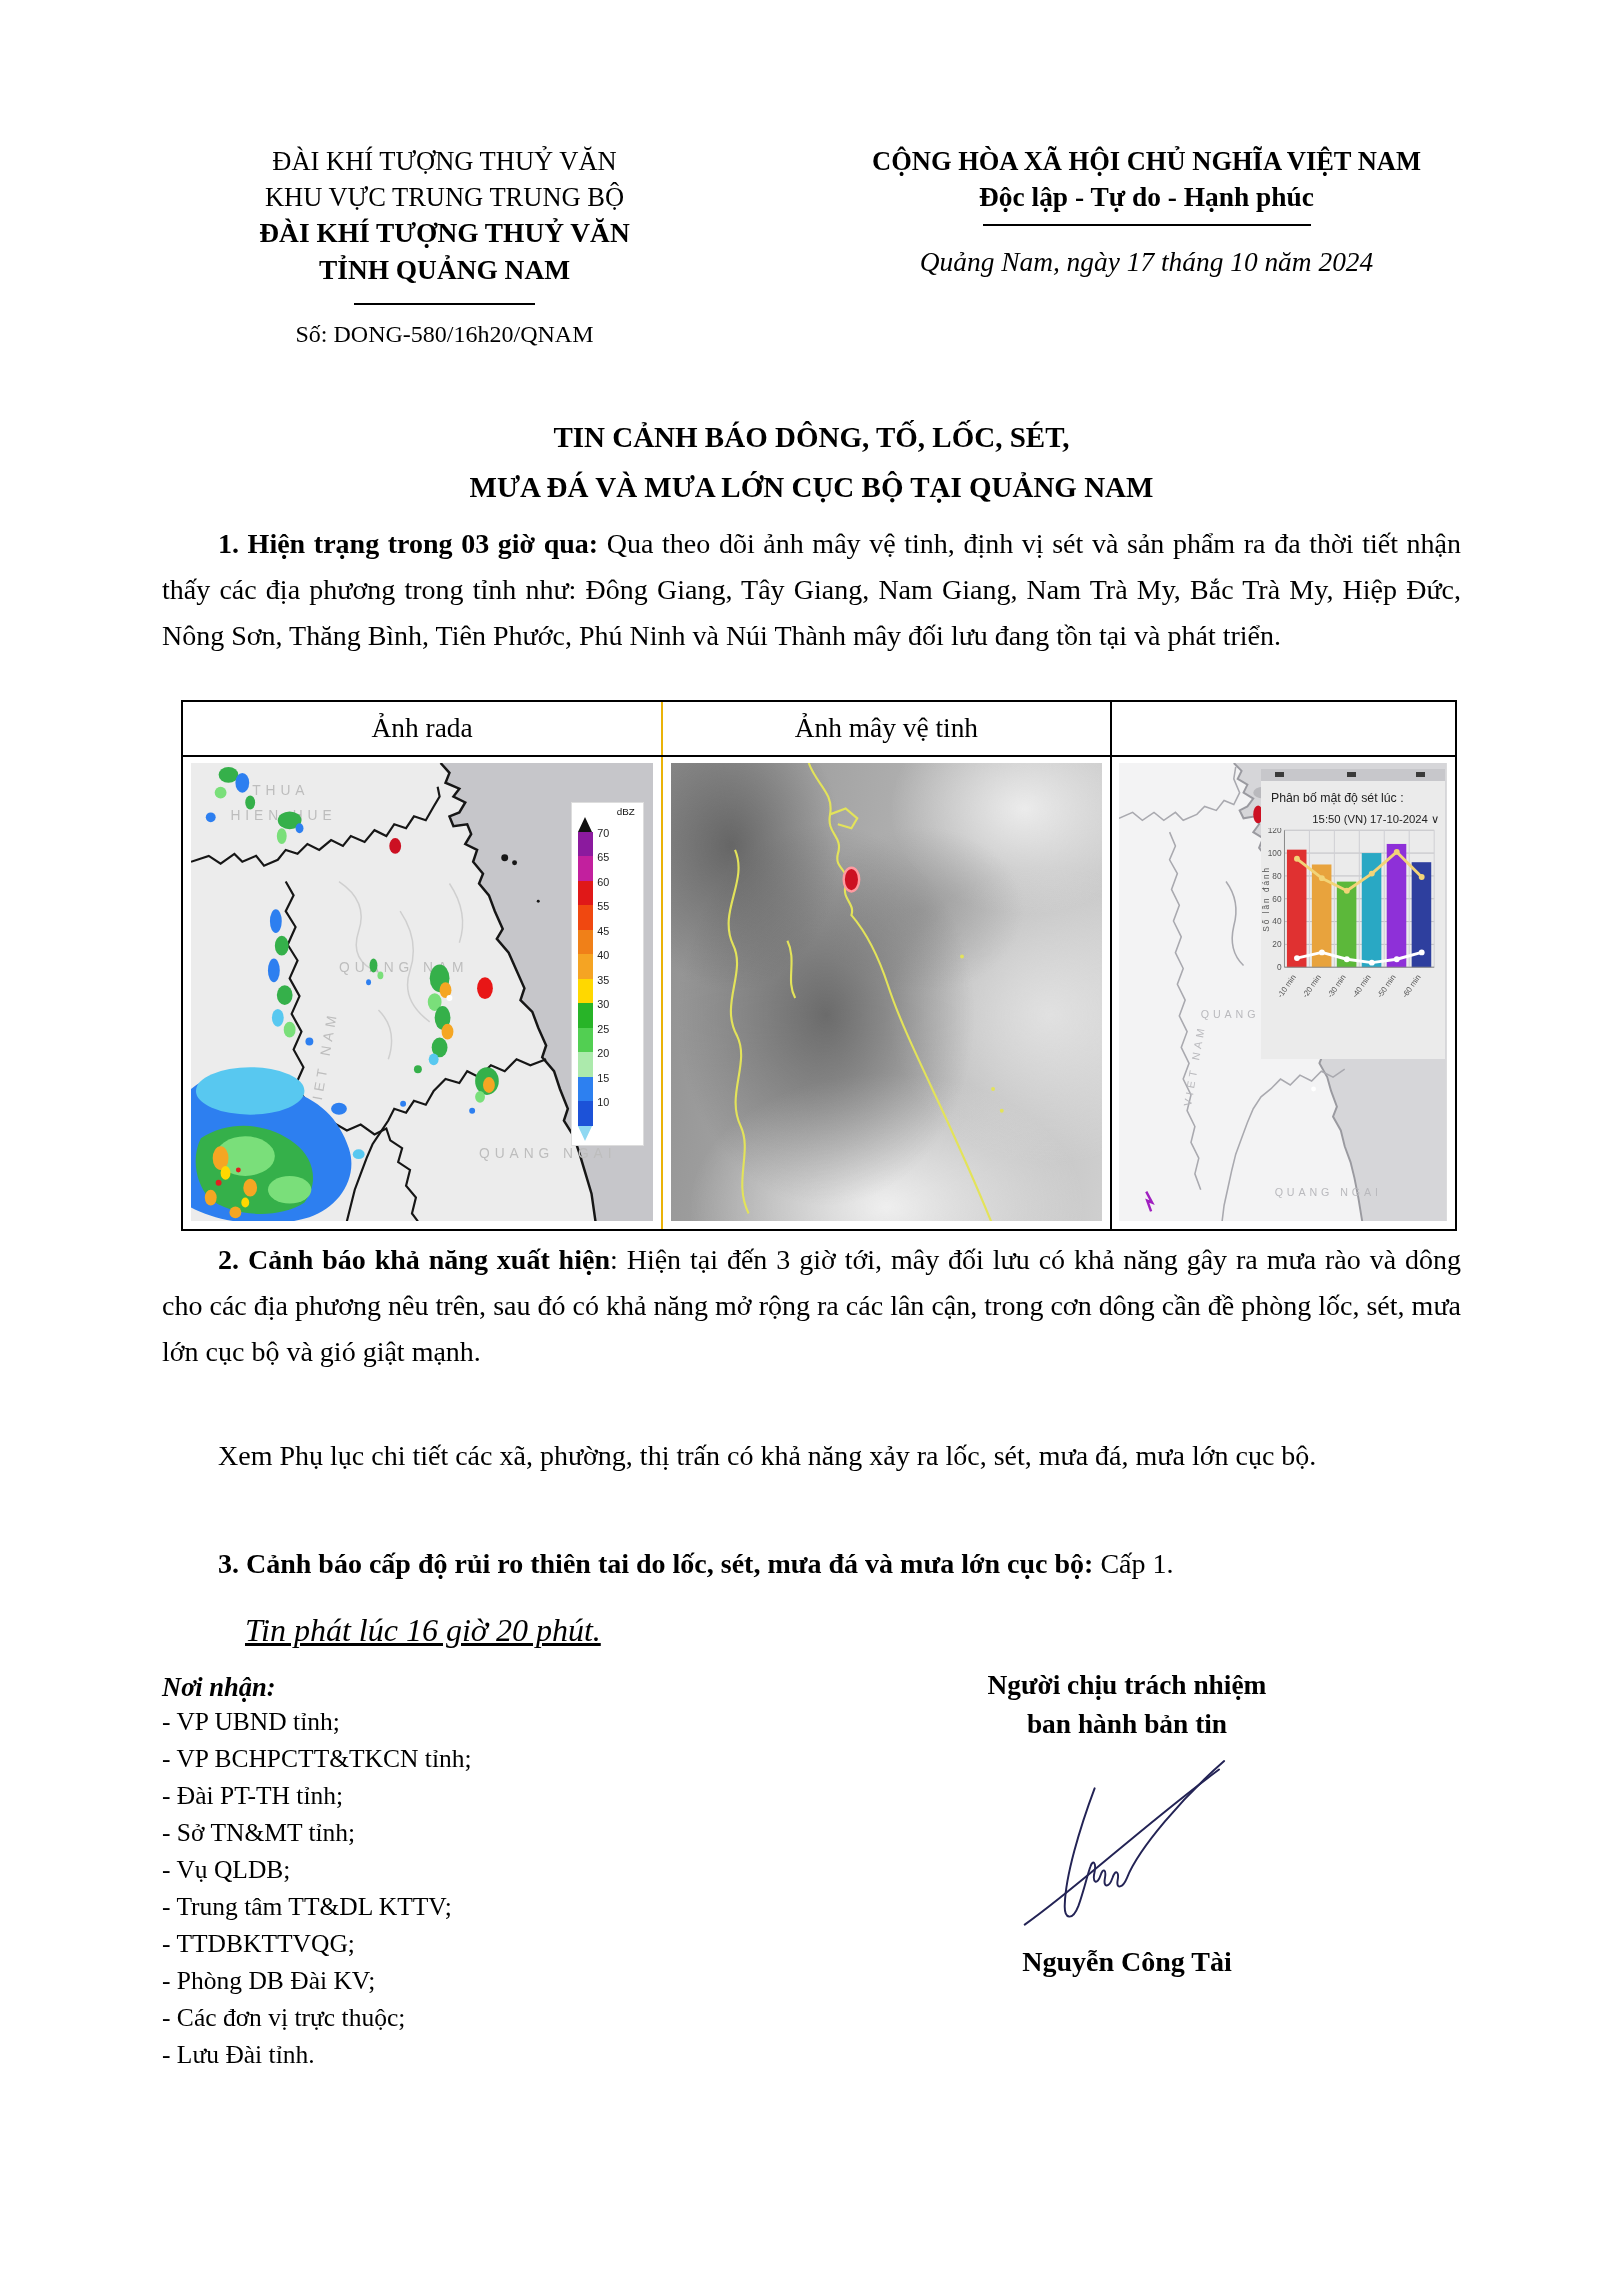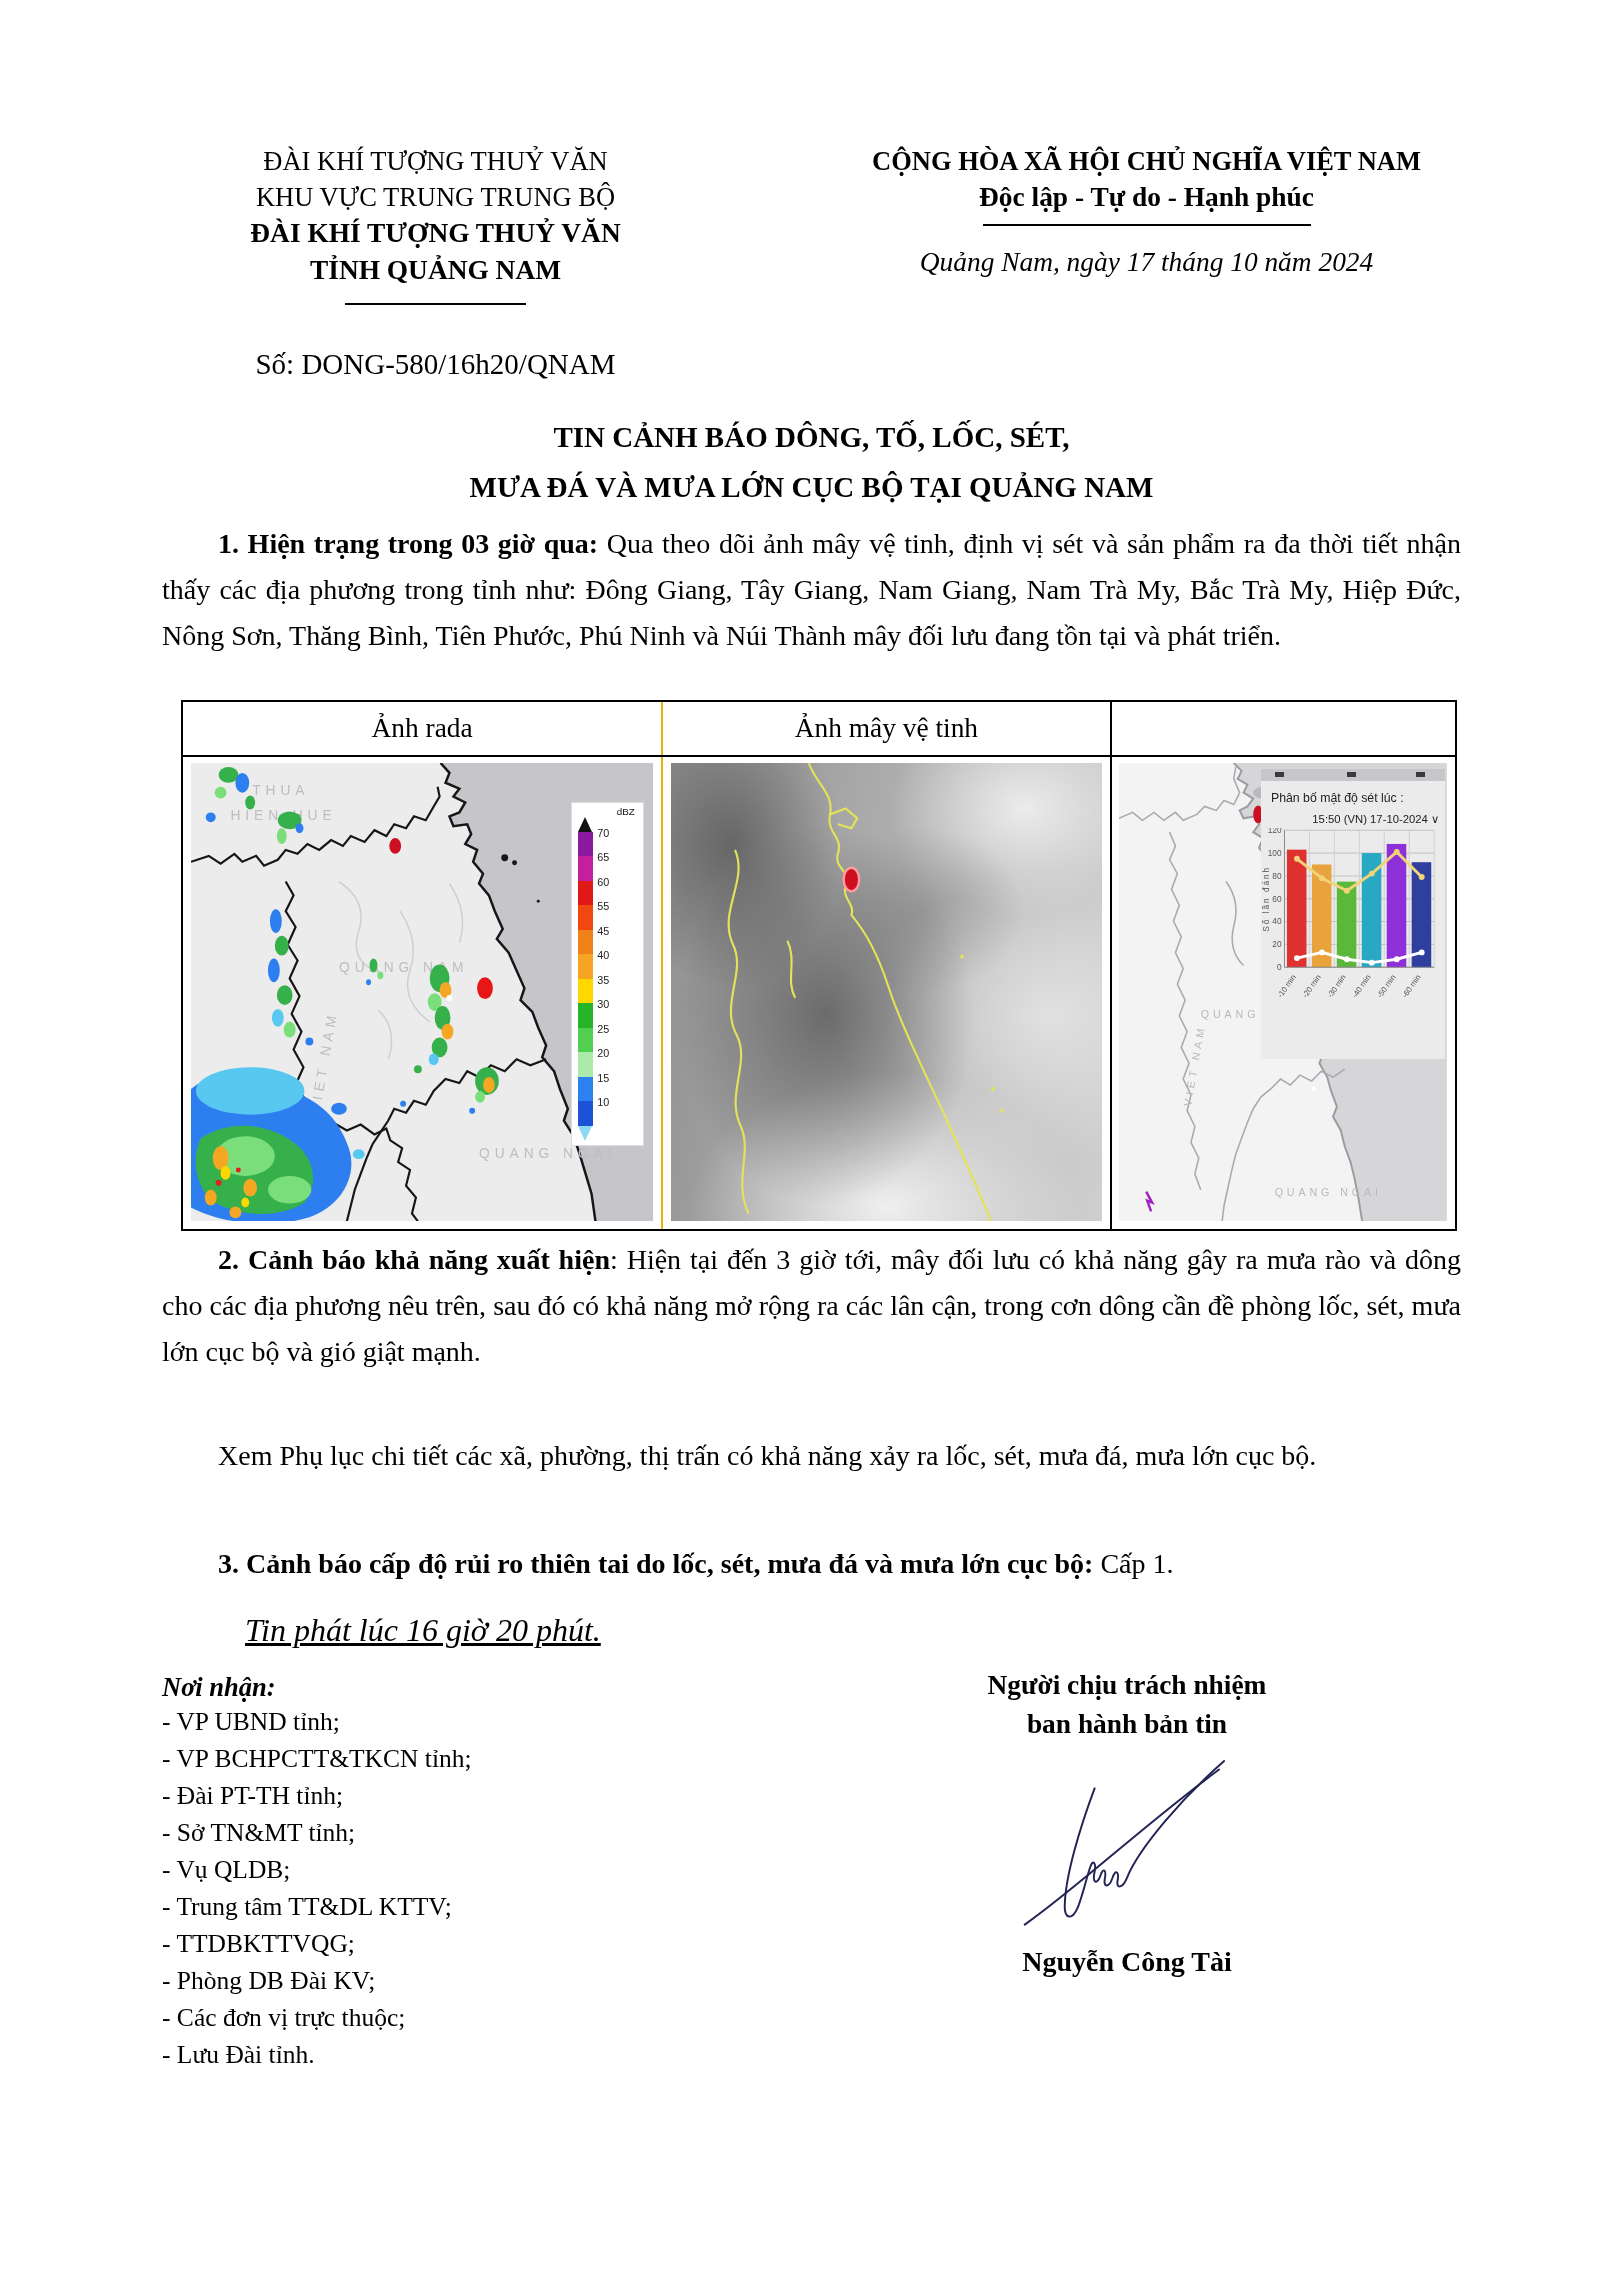--- a/index.html
+++ b/index.html
@@ -3,28 +3,28 @@
 <meta charset="utf-8">
 <style>
   html,body{margin:0;padding:0;background:#ffffff;}
   .page{position:relative;width:1621px;height:2293px;background:#fff;overflow:hidden;
         font-family:"Liberation Serif", serif;color:#000;}
   .abs{position:absolute;}
   .center{text-align:center;}
   .bold{font-weight:bold;}
 
   
-  .hdr-left{left:155px;top:143px;width:561px;}
+  .hdr-left{left:164px;top:143px;width:561px;}
   .hdr-right{left:828px;top:143px;width:637px;}
   .hdr-line{font-size:26.5px;line-height:36px;}
   .hdr-line-b{font-size:27.4px;line-height:37px;font-weight:bold;}
   .rule{height:2px;background:#000;margin:13.7px auto 0;}
   .rule-l{width:181px;}
   .rule-r{width:328px;margin-top:7.8px;}
-  .doc-number{font-size:29px;margin-top:43px;}
+  .doc-number{font-size:24px;margin-top:16px;}
   .dateline{font-size:27.4px;font-style:italic;margin-top:21.6px;}
 
   
   .doc-title{left:162px;top:412px;width:1299px;font-size:29px;line-height:50px;font-weight:bold;text-align:center;}
   .para{left:162px;width:1299px;font-size:28px;line-height:46px;text-align:justify;text-indent:56px;}
   .p1{top:521px;} .p2{top:1237px;} .p2b{top:1433px;} .p3{top:1541px;}
   .issue-time{left:245px;top:1612px;font-size:32px;font-style:italic;text-decoration:underline;}
 
   
   .img-table{left:181px;top:700px;width:1276px;border:2px solid #000;background:#fff;box-sizing:border-box;}

